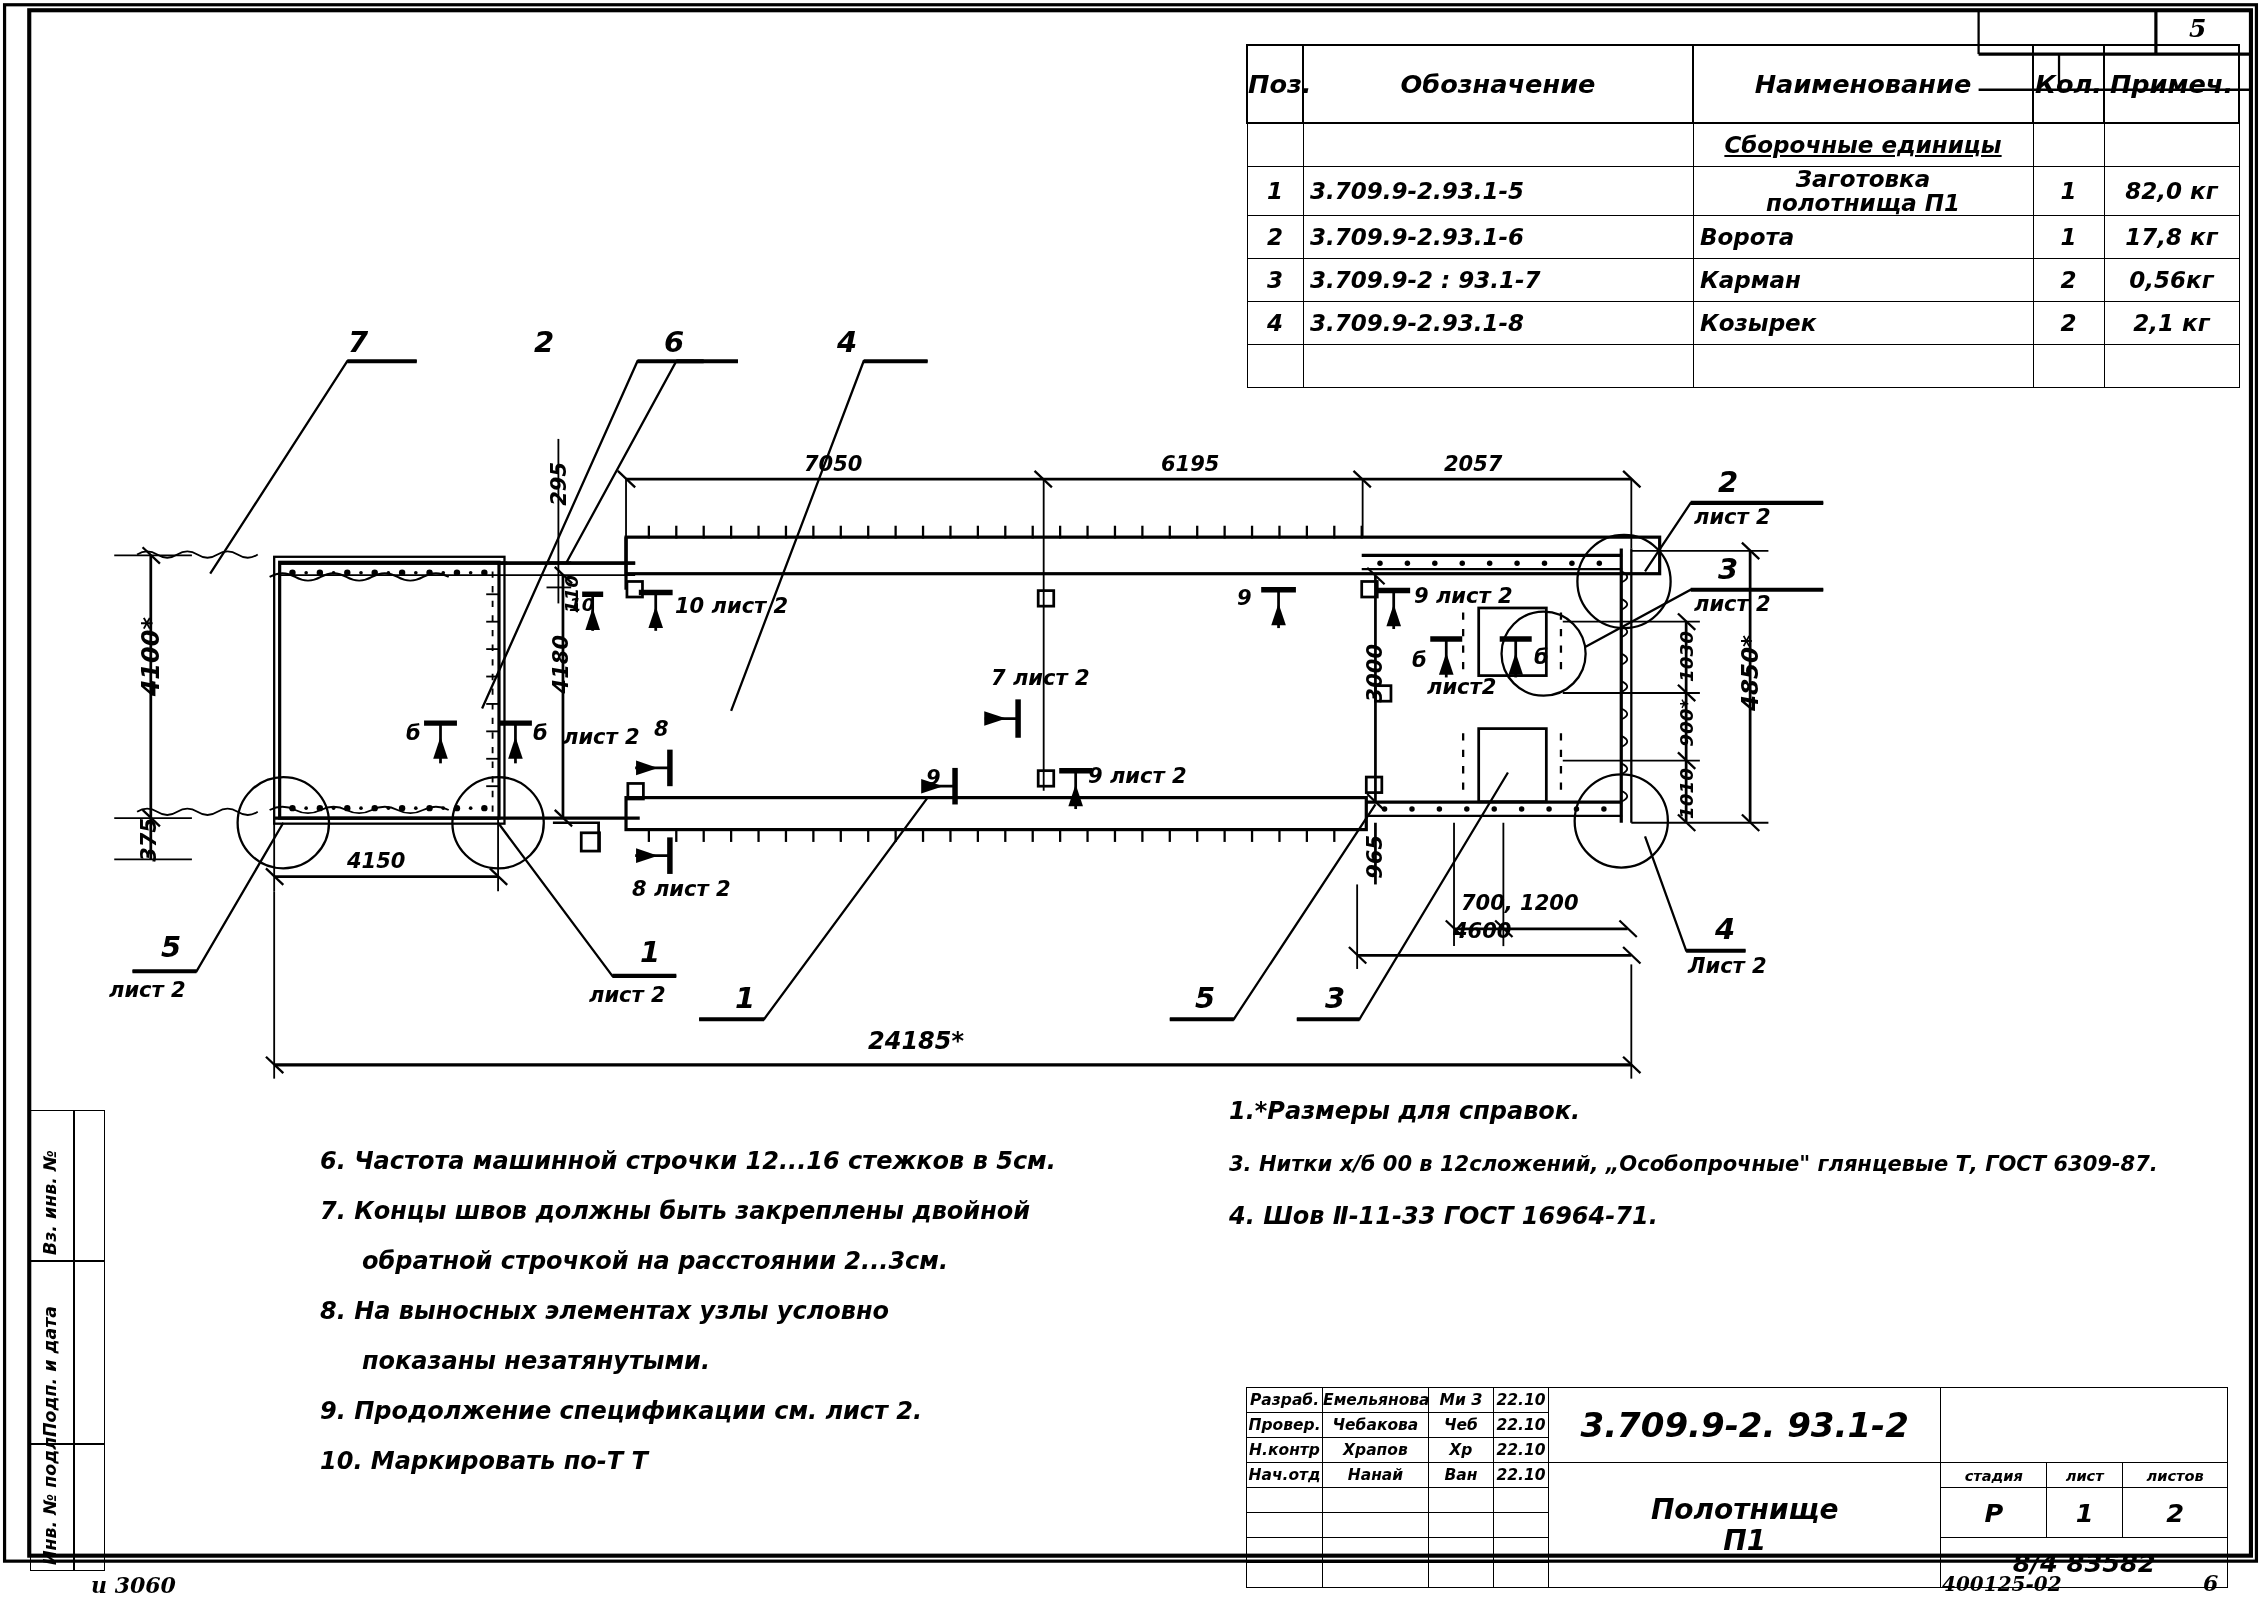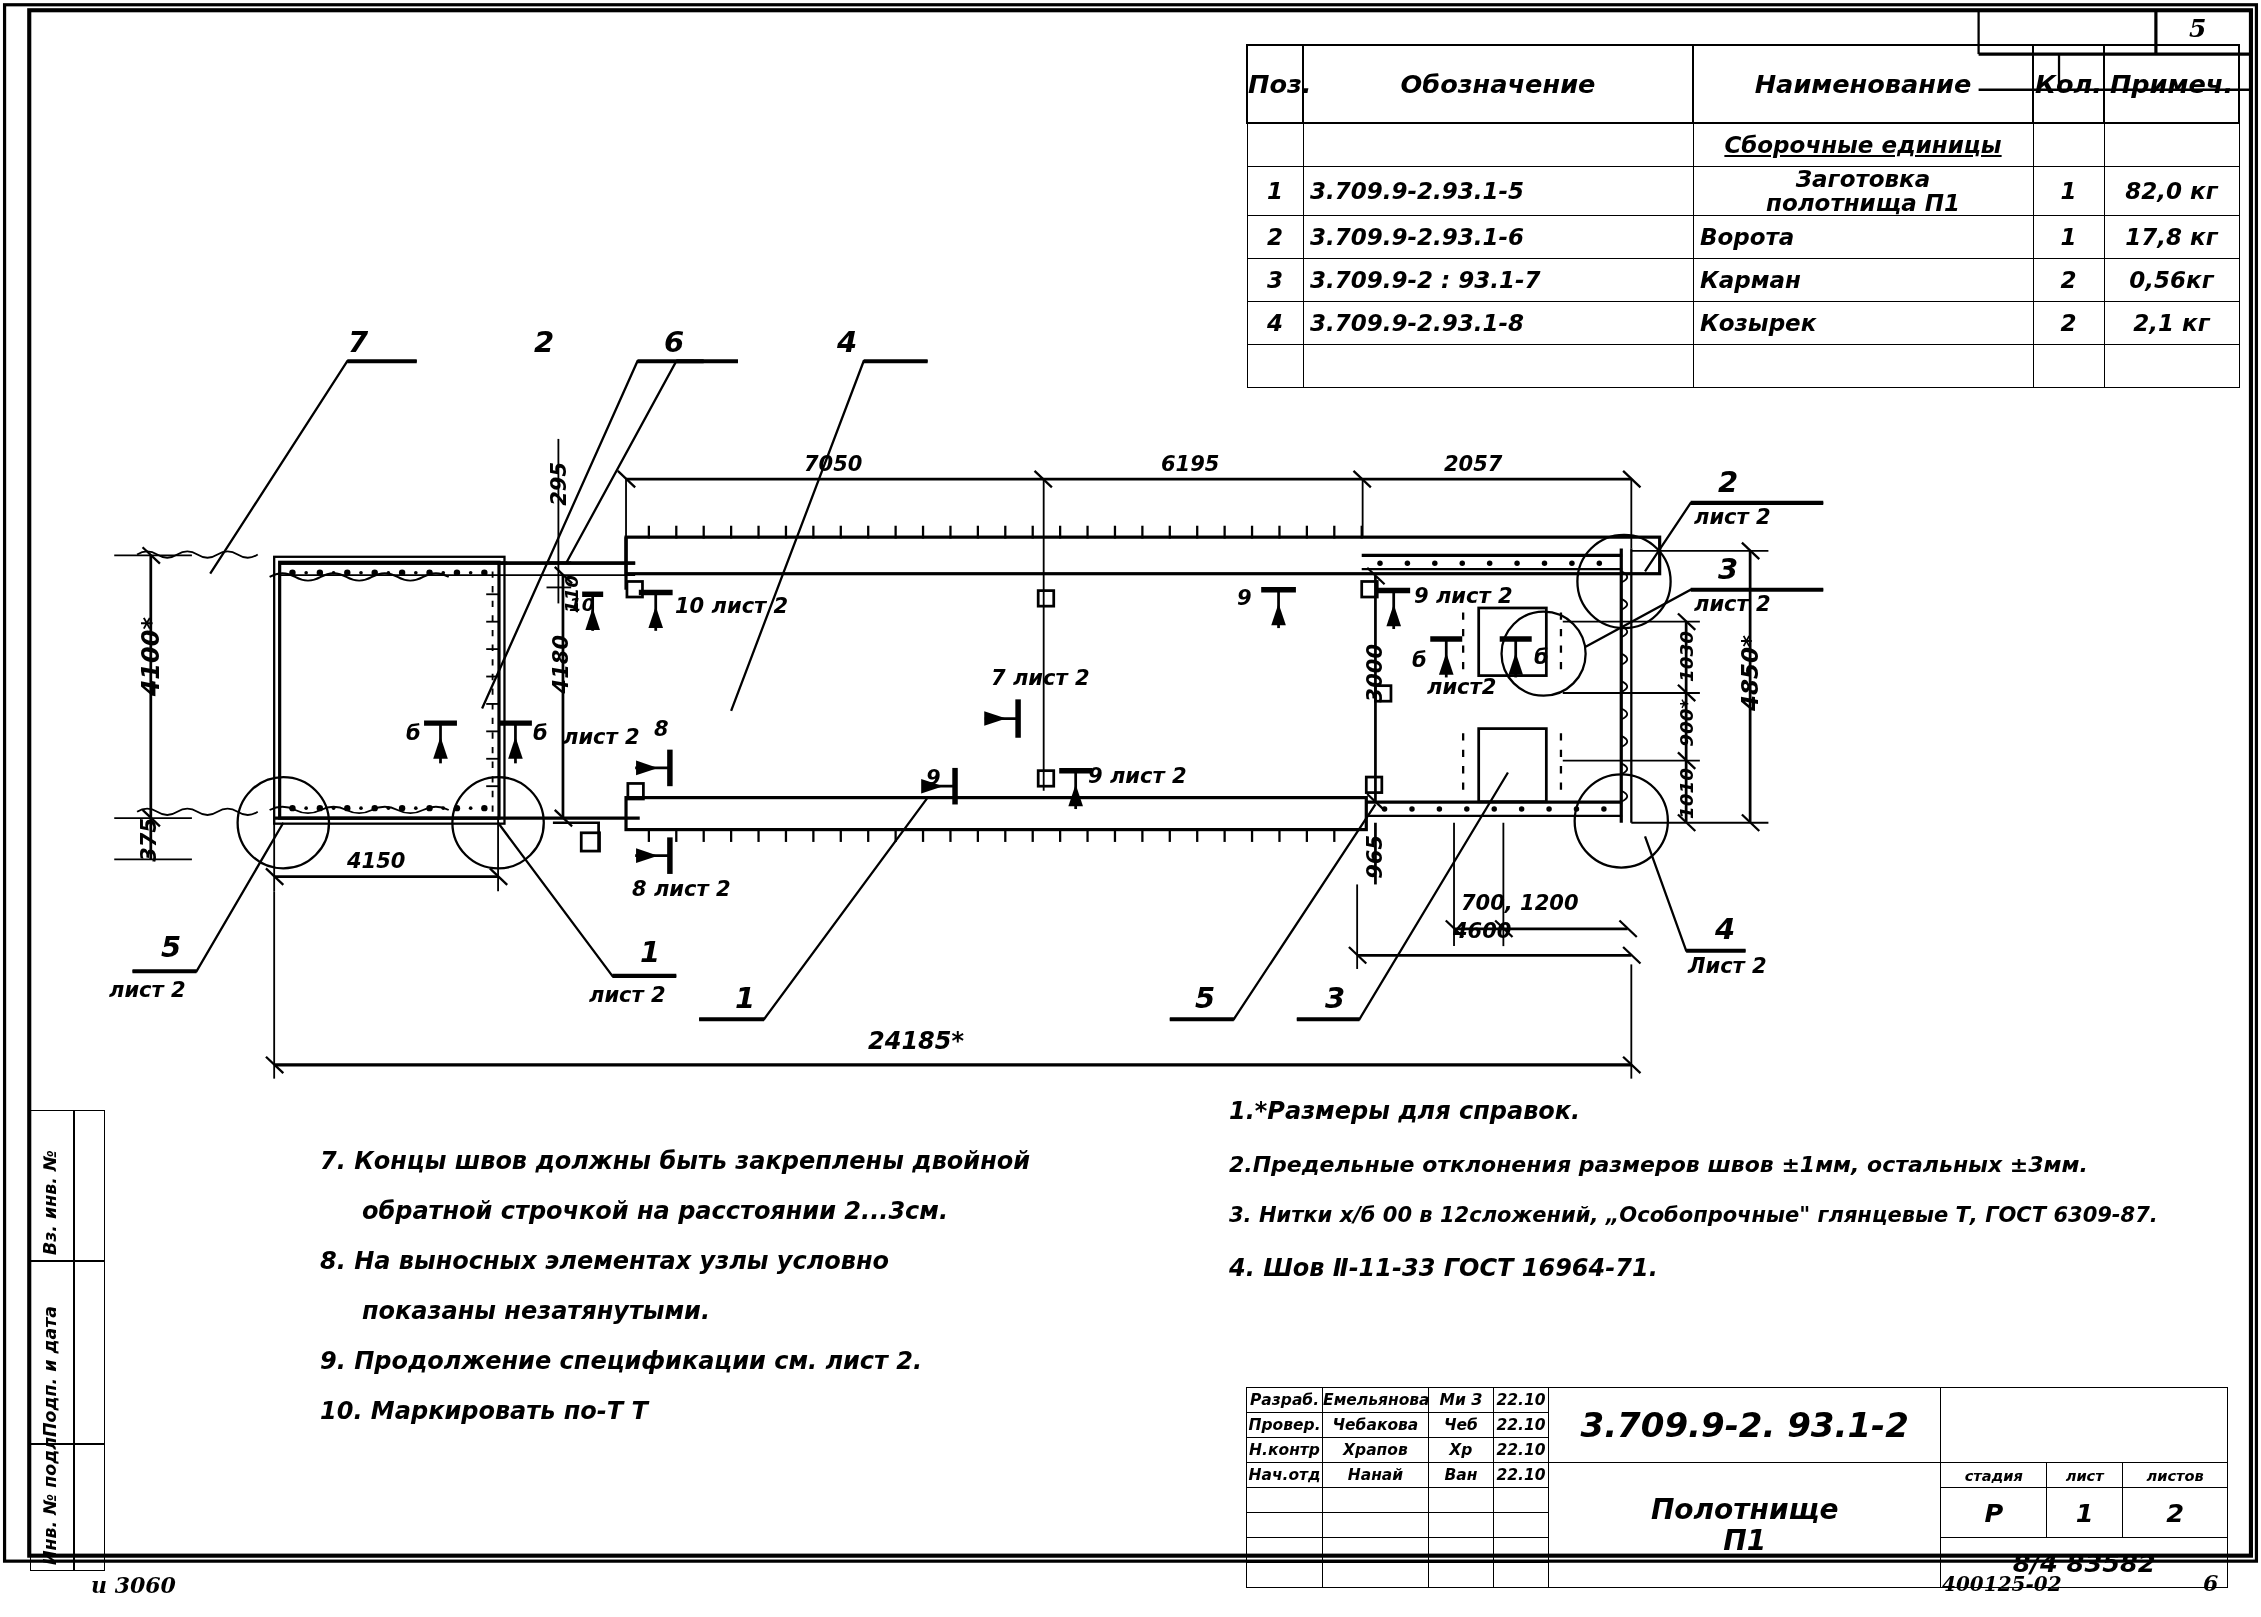--- a/index.html
+++ b/index.html
@@ -608,31 +608,31 @@
 <div class="abs dimtxt" style="left:991px;top:666px;">7 лист 2</div>
 <div class="abs dimtxt" style="left:926px;top:766px;">9</div>
 <div class="abs dimtxt" style="left:1088px;top:764px;">9 лист 2</div>
 <div class="abs dimtxt" style="left:1237px;top:586px;">9</div>
 <div class="abs dimtxt" style="left:1414px;top:584px;">9 лист 2</div>
 <div class="abs dimtxt" style="left:1412px;top:648px;">б</div>
 <div class="abs dimtxt" style="left:1534px;top:645px;">б</div>
 <div class="abs dimtxt" style="left:1427px;top:675px;">лист2</div>
 
 <div class="abs" id="notes-left" style="left:320px;top:1147px;">
+  <div class="note">6. Частота машинной строчки 12...16 стежков в 5см.</div>
   <div class="note">7. Концы швов должны быть закреплены двойной</div>
   <div class="note cont">обратной строчкой на расстоянии 2...3см.</div>
   <div class="note">8. На выносных элементах узлы условно</div>
   <div class="note cont">показаны незатянутыми.</div>
   <div class="note">9. Продолжение  спецификации см. лист 2.</div>
   <div class="note">10. Маркировать  по-Т Т</div>
 </div>
 
 <div class="abs" id="notes-right" style="left:1229px;top:1097px;">
   <div class="note">1.*Размеры для справок.</div>
-  <div class="note" style="font-size:22px;">2.Предельные отклонения размеров швов ±1мм, остальных ±3мм.</div>
   <div class="note" style="font-size:21px;">3. Нитки х/б 00 в 12сложений, „Особопрочные" глянцевые Т, ГОСТ 6309-87.</div>
   <div class="note">4. Шов Ⅱ-11-33 ГОСТ 16964-71.</div>
 </div>
 
 <div class="abs" id="title-block">
   <table style="width:982px;height:201px;">
     <colgroup>
       <col style="width:69px">
         <col style="width:96px">
         <col style="width:59px">

